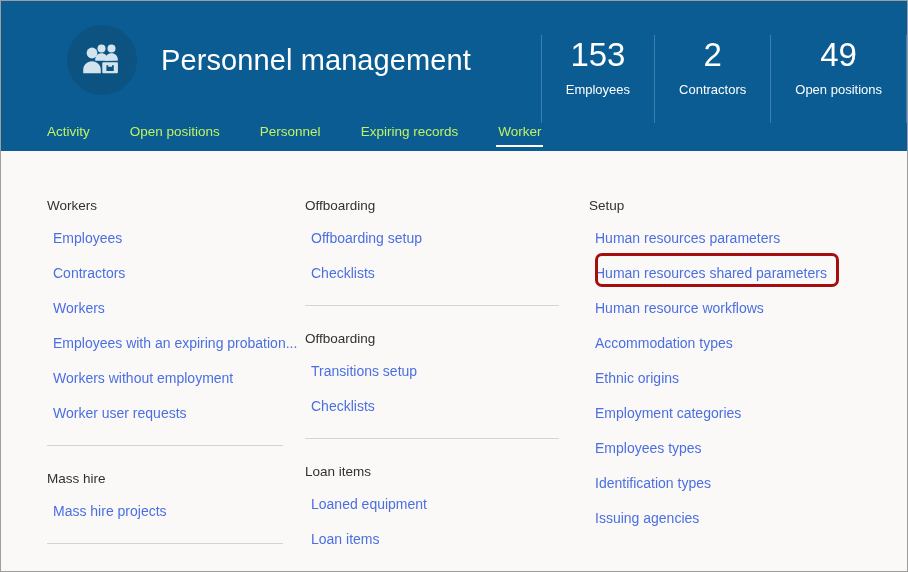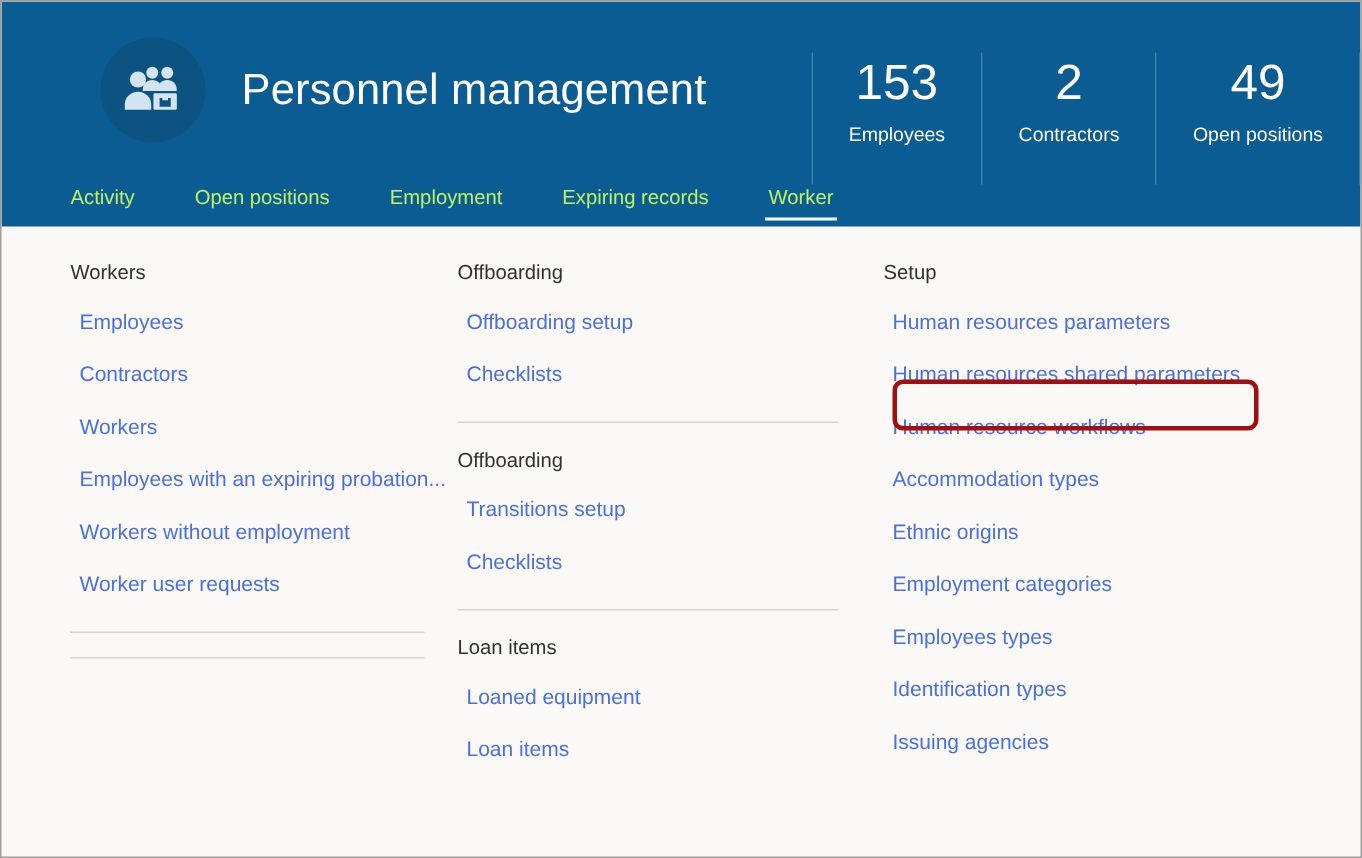--- a/index.html
+++ b/index.html
@@ -142,21 +142,21 @@
   }
 
   .col {
     box-sizing: border-box;
     flex: 0 0 auto;
   }
   .col-1 { width: 290px; padding-left: 44px; }
   .col-2 { width: 282px; padding-left: 12px; }
   .col-3 { width: 320px; padding-left: 14px; }
 
-  .group { margin-bottom: 0; }
+  .group { margin-bottom: 0; margin-top: 24px; }
 
   .group-title {
     color: #323130;
     font-size: 13.5px;
     line-height: 18px;
     padding: 0 0 6px 2px;
     font-weight: 400;
   }
 
   .link {
@@ -231,39 +231,43 @@
         <div class="kpi">
           <div class="kpi-value">49</div>
           <div class="kpi-label">Open positions</div>
         </div>
       </div>
     </div>
 
     <div class="tabbar">
       <div class="tab">Activity</div>
       <div class="tab">Open positions</div>
-      <div class="tab">Employment</div>
+      <div class="tab">Personnel</div>
       <div class="tab">Expiring records</div>
       <div class="tab active">Worker</div>
     </div>
   </div>
 
   <div class="content">
 
     <div class="col col-1">
       <div class="group">
         <div class="group-title">Workers</div>
         <a class="link">Employees</a>
         <a class="link">Contractors</a>
         <a class="link">Workers</a>
         <a class="link">Employees with an expiring probation...</a>
         <a class="link">Workers without employment</a>
         <a class="link">Worker user requests</a>
       </div>
       <div class="divider"></div>
+      <div class="group">
+        <div class="group-title">Mass hire</div>
+        <a class="link">Mass hire projects</a>
+      </div>
       <div class="divider"></div>
     </div>
 
     <div class="col col-2">
       <div class="group">
         <div class="group-title">Offboarding</div>
         <a class="link">Offboarding setup</a>
         <a class="link">Checklists</a>
       </div>
       <div class="divider"></div>

